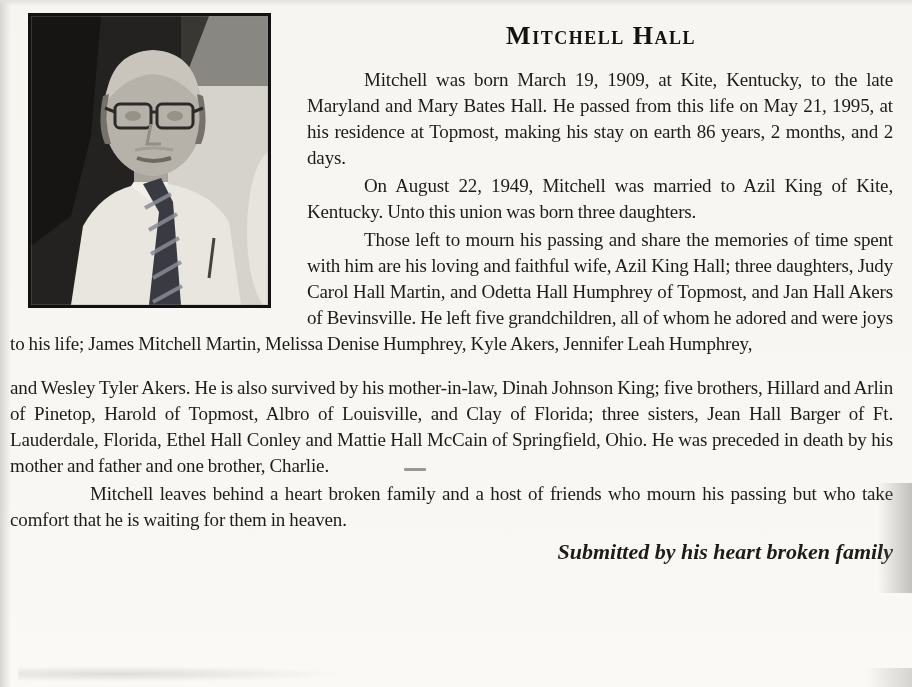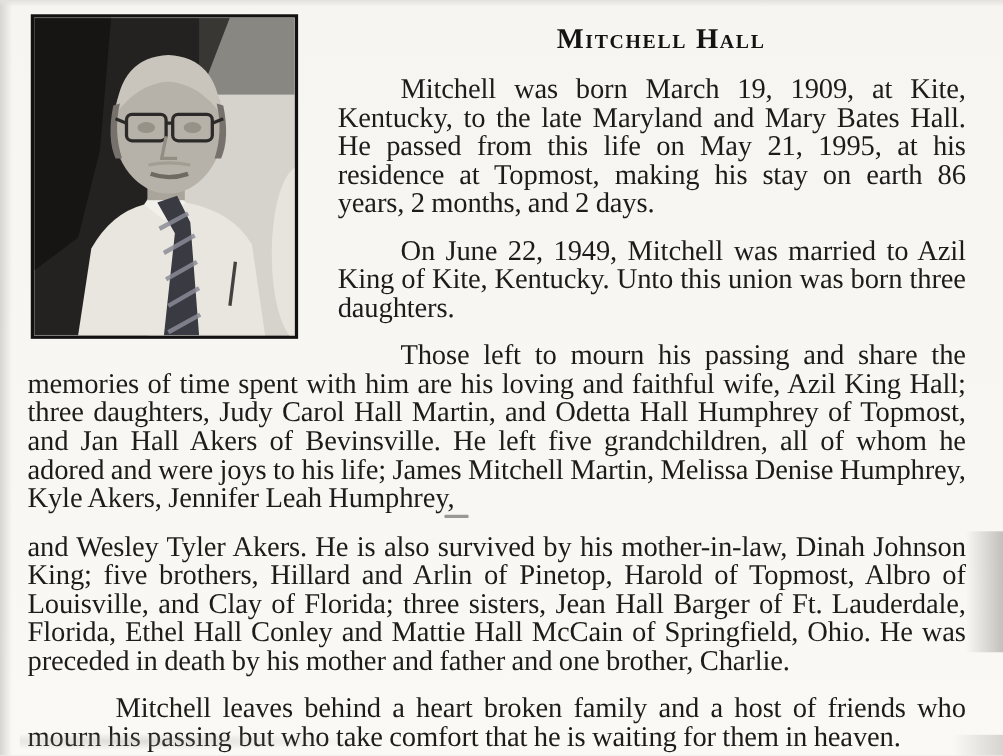--- a/index.html
+++ b/index.html
@@ -41,22 +41,22 @@
   .title{
     margin:8px 0 16px 0;
     text-align:center;
     font-size:26px;line-height:30px;
     font-weight:bold;
     font-variant:small-caps;
     letter-spacing:1.5px;
     color:#141312;
   }
   p.body{
-    margin:17px;
-    font-size:26px;
+    margin:2px;
+    font-size:19px;
     line-height:26px;
     letter-spacing:-0.15px;
     word-spacing:-0.5px;
     text-align:justify;
     text-indent:57px;
   }
   p.no-indent{text-indent:0;}
   p.seam-gap{margin-top:18px;}
   p.wide-indent{text-indent:80px;}
   .attribution{
@@ -121,21 +121,21 @@
 
       <line x1="183" y1="222" x2="178" y2="262" stroke="#44423f" stroke-width="3"></line>
 
       <rect x="0" y="0" width="237" height="289" fill="none" stroke="#9b9792" stroke-width="1" opacity="0.5"></rect>
     </svg>
   </div>
 
   <h1 class="title">Mitchell Hall</h1>
 
   <p class="body">Mitchell was born March 19, 1909, at Kite, Kentucky, to the late Maryland and Mary Bates Hall. He passed from this life on May 21, 1995, at his residence at Topmost, making his stay on earth 86 years, 2 months, and 2 days.</p>
-  <p class="body">On June 22, 1949, Mitchell was married to Azil King of Kite, Kentucky. Unto this union was born three daughters.</p>
+  <p class="body">On August 22, 1949, Mitchell was married to Azil King of Kite, Kentucky. Unto this union was born three daughters.</p>
   <p class="body">Those left to mourn his passing and share the memories of time spent with him are his loving and faithful wife, Azil King Hall; three daughters, Judy Carol Hall Martin, and Odetta Hall Humphrey of Topmost, and Jan Hall Akers of Bevinsville. He left five grandchildren, all of whom he adored and were joys to his life; James Mitchell Martin, Melissa Denise Humphrey, Kyle Akers, Jennifer Leah Humphrey,</p>
   <p class="body no-indent seam-gap">and Wesley Tyler Akers. He is also survived by his mother-in-law, Dinah Johnson King; five brothers, Hillard and Arlin of Pinetop, Harold of Topmost, Albro of Louisville, and Clay of Florida; three sisters, Jean Hall Barger of Ft. Lauderdale, Florida, Ethel Hall Conley and Mattie Hall McCain of Springfield, Ohio. He was preceded in death by his mother and father and one brother, Charlie.</p>
   <p class="body wide-indent">Mitchell leaves behind a heart broken family and a host of friends who mourn his passing but who take comfort that he is waiting for them in heaven.</p>
 
   <p class="attribution">Submitted by his heart broken family</p>
 
   <div class="seam-dash"></div>
   <div class="shadow-right"></div>
   <div class="smudge-bl"></div>
   <div class="smudge-br"></div>

